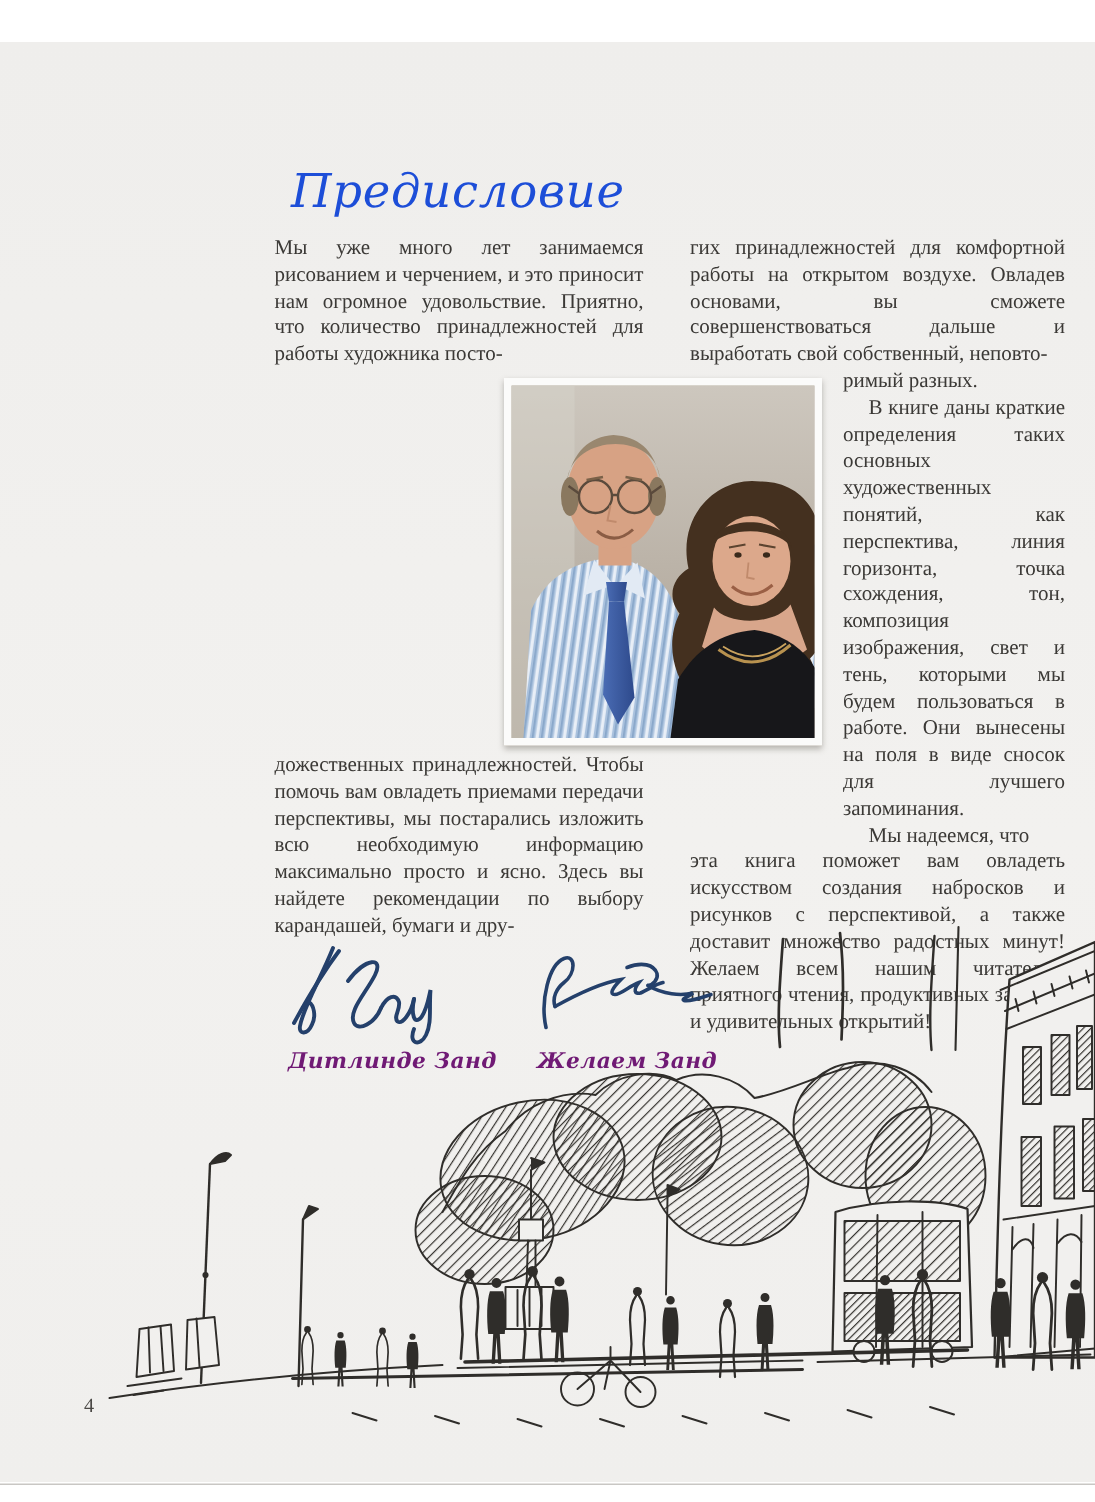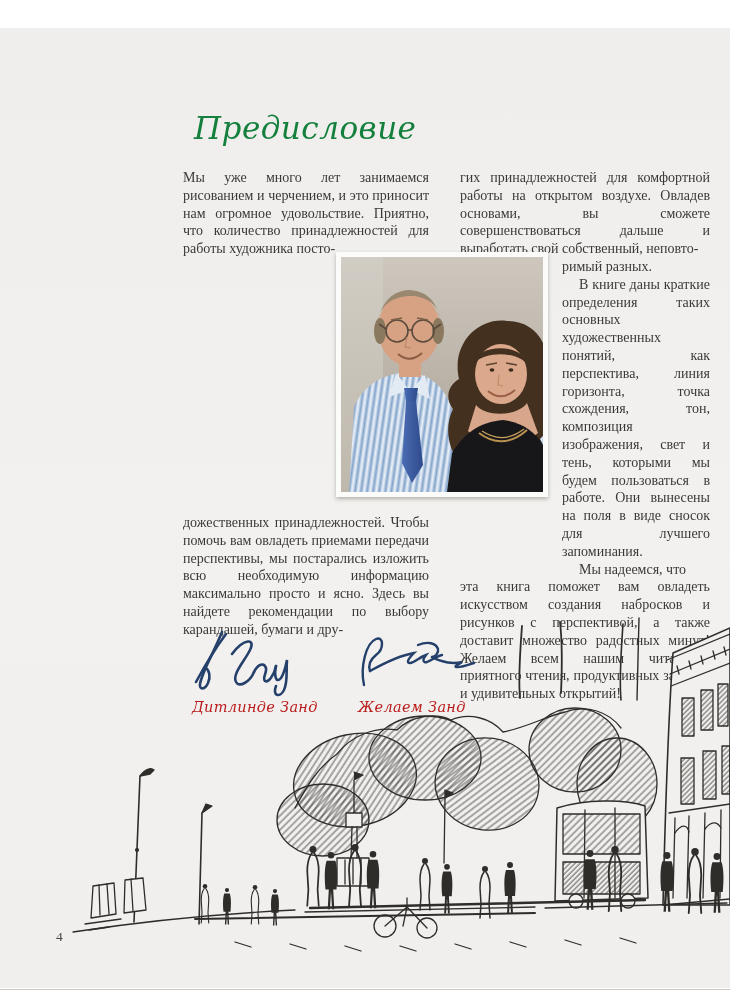--- a/index.html
+++ b/index.html
@@ -3,38 +3,38 @@
 <meta charset="utf-8">
 <style>
   html,body{margin:0;padding:0;}
   body{width:730px;height:1001px;overflow:hidden;background:#ffffff;
        font-family:"Liberation Serif", serif;}
   #root{position:relative;width:730px;height:1001px;background:#ffffff;}
   .paper{position:absolute;left:0;top:28px;width:730px;height:960px;
          background:linear-gradient(180deg,#efeeec 0%,#f2f1ef 55%,#f0efed 100%);}
   .edge-line{position:absolute;left:0;top:989px;width:730px;height:1px;background:#c9c7c4;}
   .title{position:absolute;left:194px;top:110px;font-family:"DejaVu Serif",serif;
-         font-style:italic;font-size:31px;color:#15803d;letter-spacing:0.5px;}
+         font-style:italic;font-size:31px;color:#1d4ed8;letter-spacing:0.5px;}
   .col{position:absolute;top:157px;color:#3b3936;font-size:14px;line-height:17.8px;
-       text-align:justify;margin-top:12px;}
+       text-align:justify;}
   .col p{margin:0;}
   .col-left{left:183px;width:246px;}
   .col-right{left:460px;width:250px;}
   .nl{width:151px;min-height:256px;}
   .nr{width:148px;margin-left:102px;min-height:256px;}
   .ind{text-indent:17px;}
   .photo{position:absolute;left:336px;top:252px;width:202px;height:235px;
          border:5px solid #fbfbfa;background:#bdb4a7;
          box-shadow:0 2px 4px rgba(90,85,75,.40);}
   .photo svg{display:block;}
   .sig{position:absolute;}
   .sig-left{left:186px;top:620px;}
   .sig-right{left:348px;top:633px;}
   .sig-name{position:absolute;top:699px;font-family:"DejaVu Serif",serif;
-            font-style:italic;font-weight:400;font-size:14.5px;color:#b91c1c;
+            font-style:italic;font-weight:700;font-size:14.5px;color:#701a75;
             letter-spacing:0.3px;}
   .sig-name-left{left:192px;}
   .sig-name-right{left:358px;}
   .sketch{position:absolute;left:55px;top:608px;}
   .page-number{position:absolute;left:56px;top:929px;font-size:13.5px;color:#4a4845;}
 </style>
 </head>
 <body>
 
 <div id="root">

